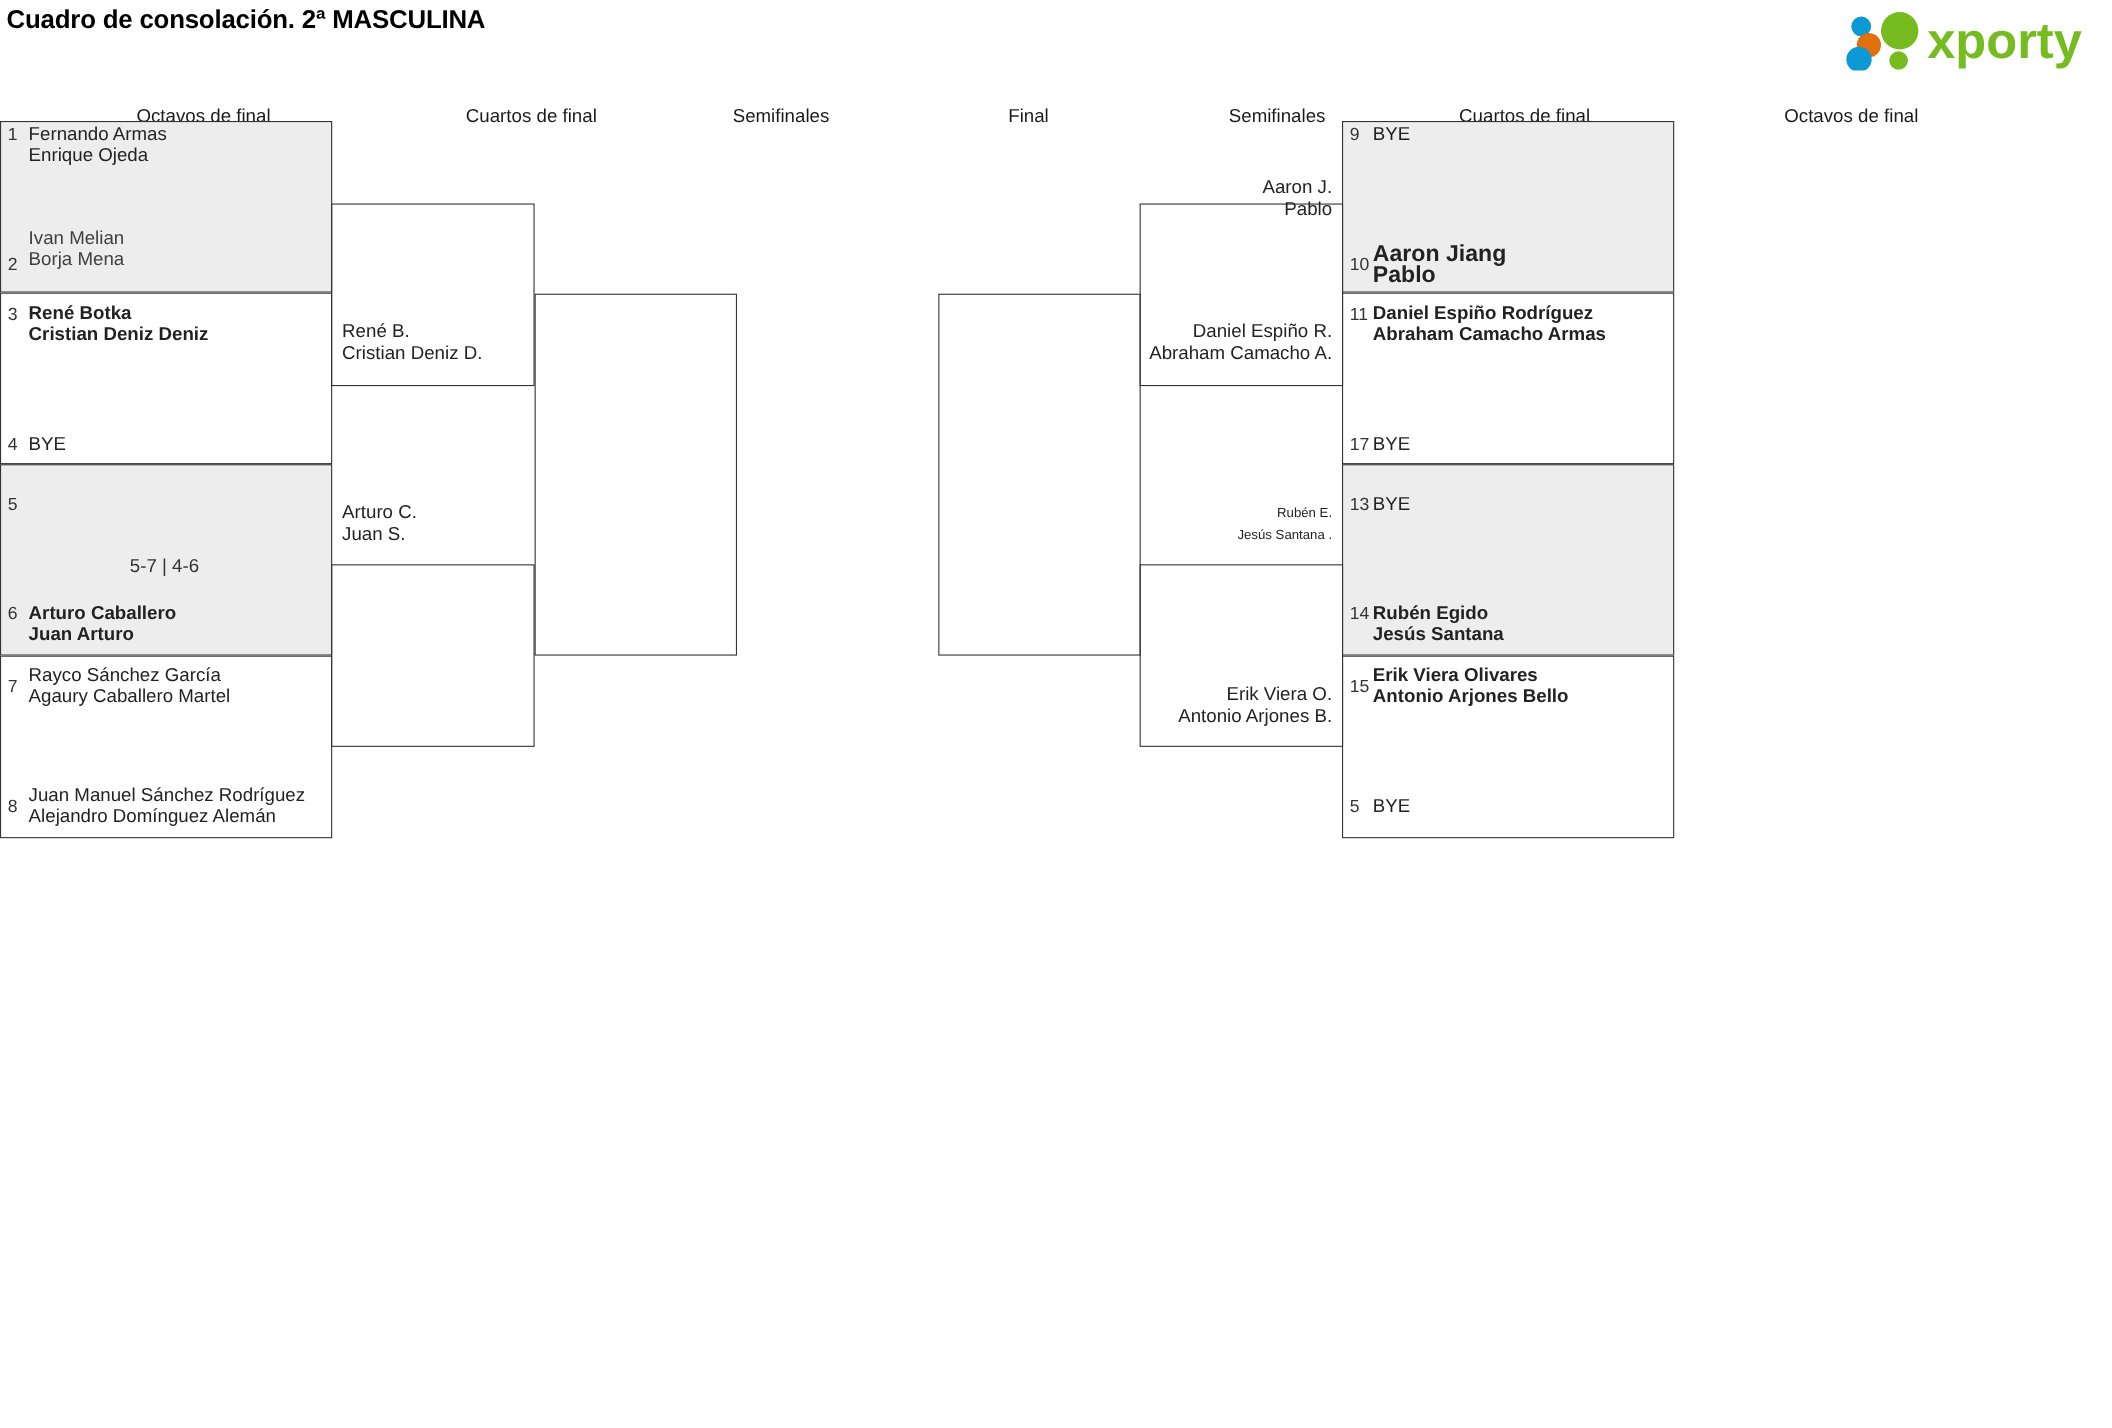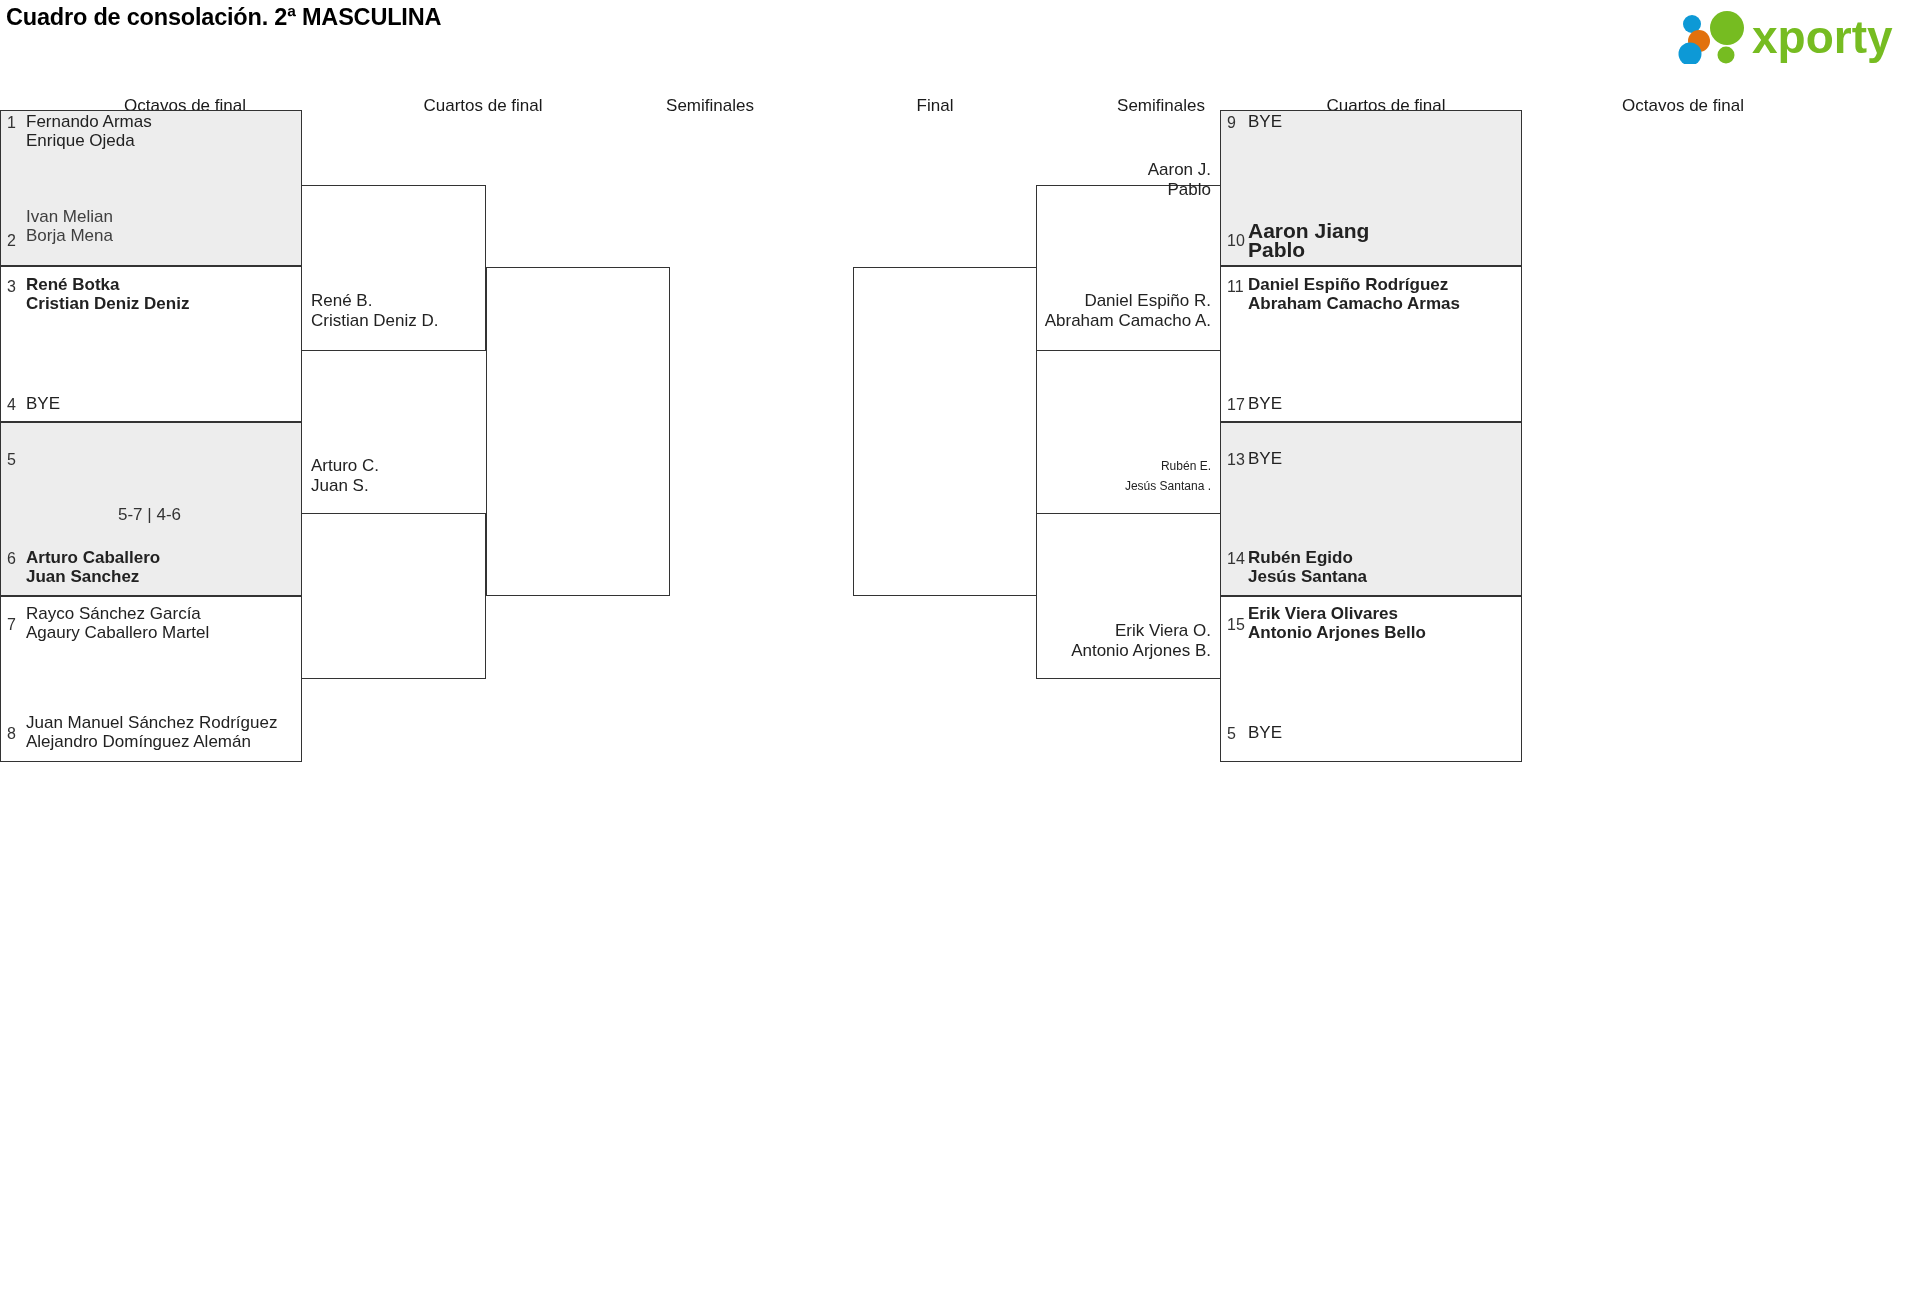--- a/index.html
+++ b/index.html
@@ -78,21 +78,21 @@
     <div style="left: 7px; top: 396px; font-size: 16px; color: rgb(51, 51, 51); white-space: nowrap; line-height: 18px; position: absolute;">4</div>
     <div style="left: 26px; top: 394px; font-size: 17px; line-height: 19px; color: rgb(34, 34, 34); white-space: nowrap; font-weight: normal; position: absolute;">
       <div>BYE</div>
     </div>
     <div style="left: 7px; top: 451px; font-size: 16px; color: rgb(51, 51, 51); white-space: nowrap; line-height: 18px; position: absolute;">5</div>
     <div style="left: 26px; top: 449px; font-size: 17px; line-height: 19px; color: rgb(34, 34, 34); white-space: nowrap; font-weight: normal; position: absolute;"></div>
     <div style="left: 118px; top: 505px; font-size: 17px; color: rgb(51, 51, 51); white-space: nowrap; position: absolute;">5-7 | 4-6</div>
     <div style="left: 7px; top: 550px; font-size: 16px; color: rgb(51, 51, 51); white-space: nowrap; line-height: 18px; position: absolute;">6</div>
     <div style="left: 26px; top: 548px; font-size: 17px; line-height: 19px; color: rgb(34, 34, 34); white-space: nowrap; font-weight: bold; position: absolute;">
       <div>Arturo Caballero</div>
-      <div>Juan Sanchez</div>
+      <div>Juan Arturo</div>
     </div>
     <div style="left: 7px; top: 616px; font-size: 16px; color: rgb(51, 51, 51); white-space: nowrap; line-height: 18px; position: absolute;">7</div>
     <div style="left: 26px; top: 604px; font-size: 17px; line-height: 19px; color: rgb(34, 34, 34); white-space: nowrap; font-weight: normal; position: absolute;">
       <div>Rayco Sánchez García</div>
       <div>Agaury Caballero Martel</div>
     </div>
     <div style="left: 7px; top: 725px; font-size: 16px; color: rgb(51, 51, 51); white-space: nowrap; line-height: 18px; position: absolute;">8</div>
     <div style="left: 26px; top: 713px; font-size: 17px; line-height: 19px; color: rgb(34, 34, 34); white-space: nowrap; font-weight: normal; position: absolute;">
       <div>Juan Manuel Sánchez Rodríguez</div>
       <div>Alejandro Domínguez Alemán</div>

